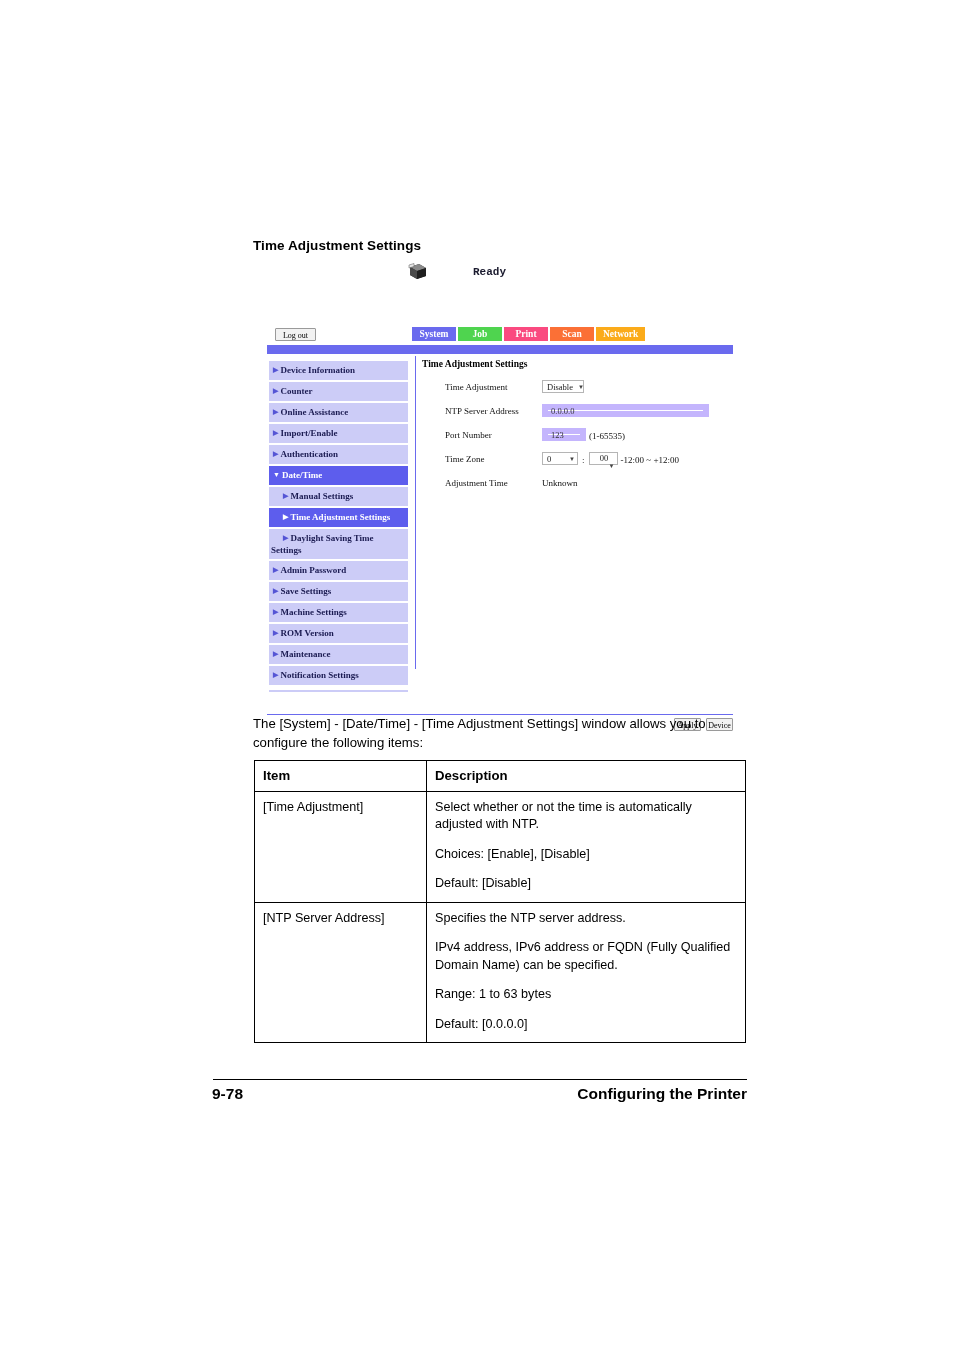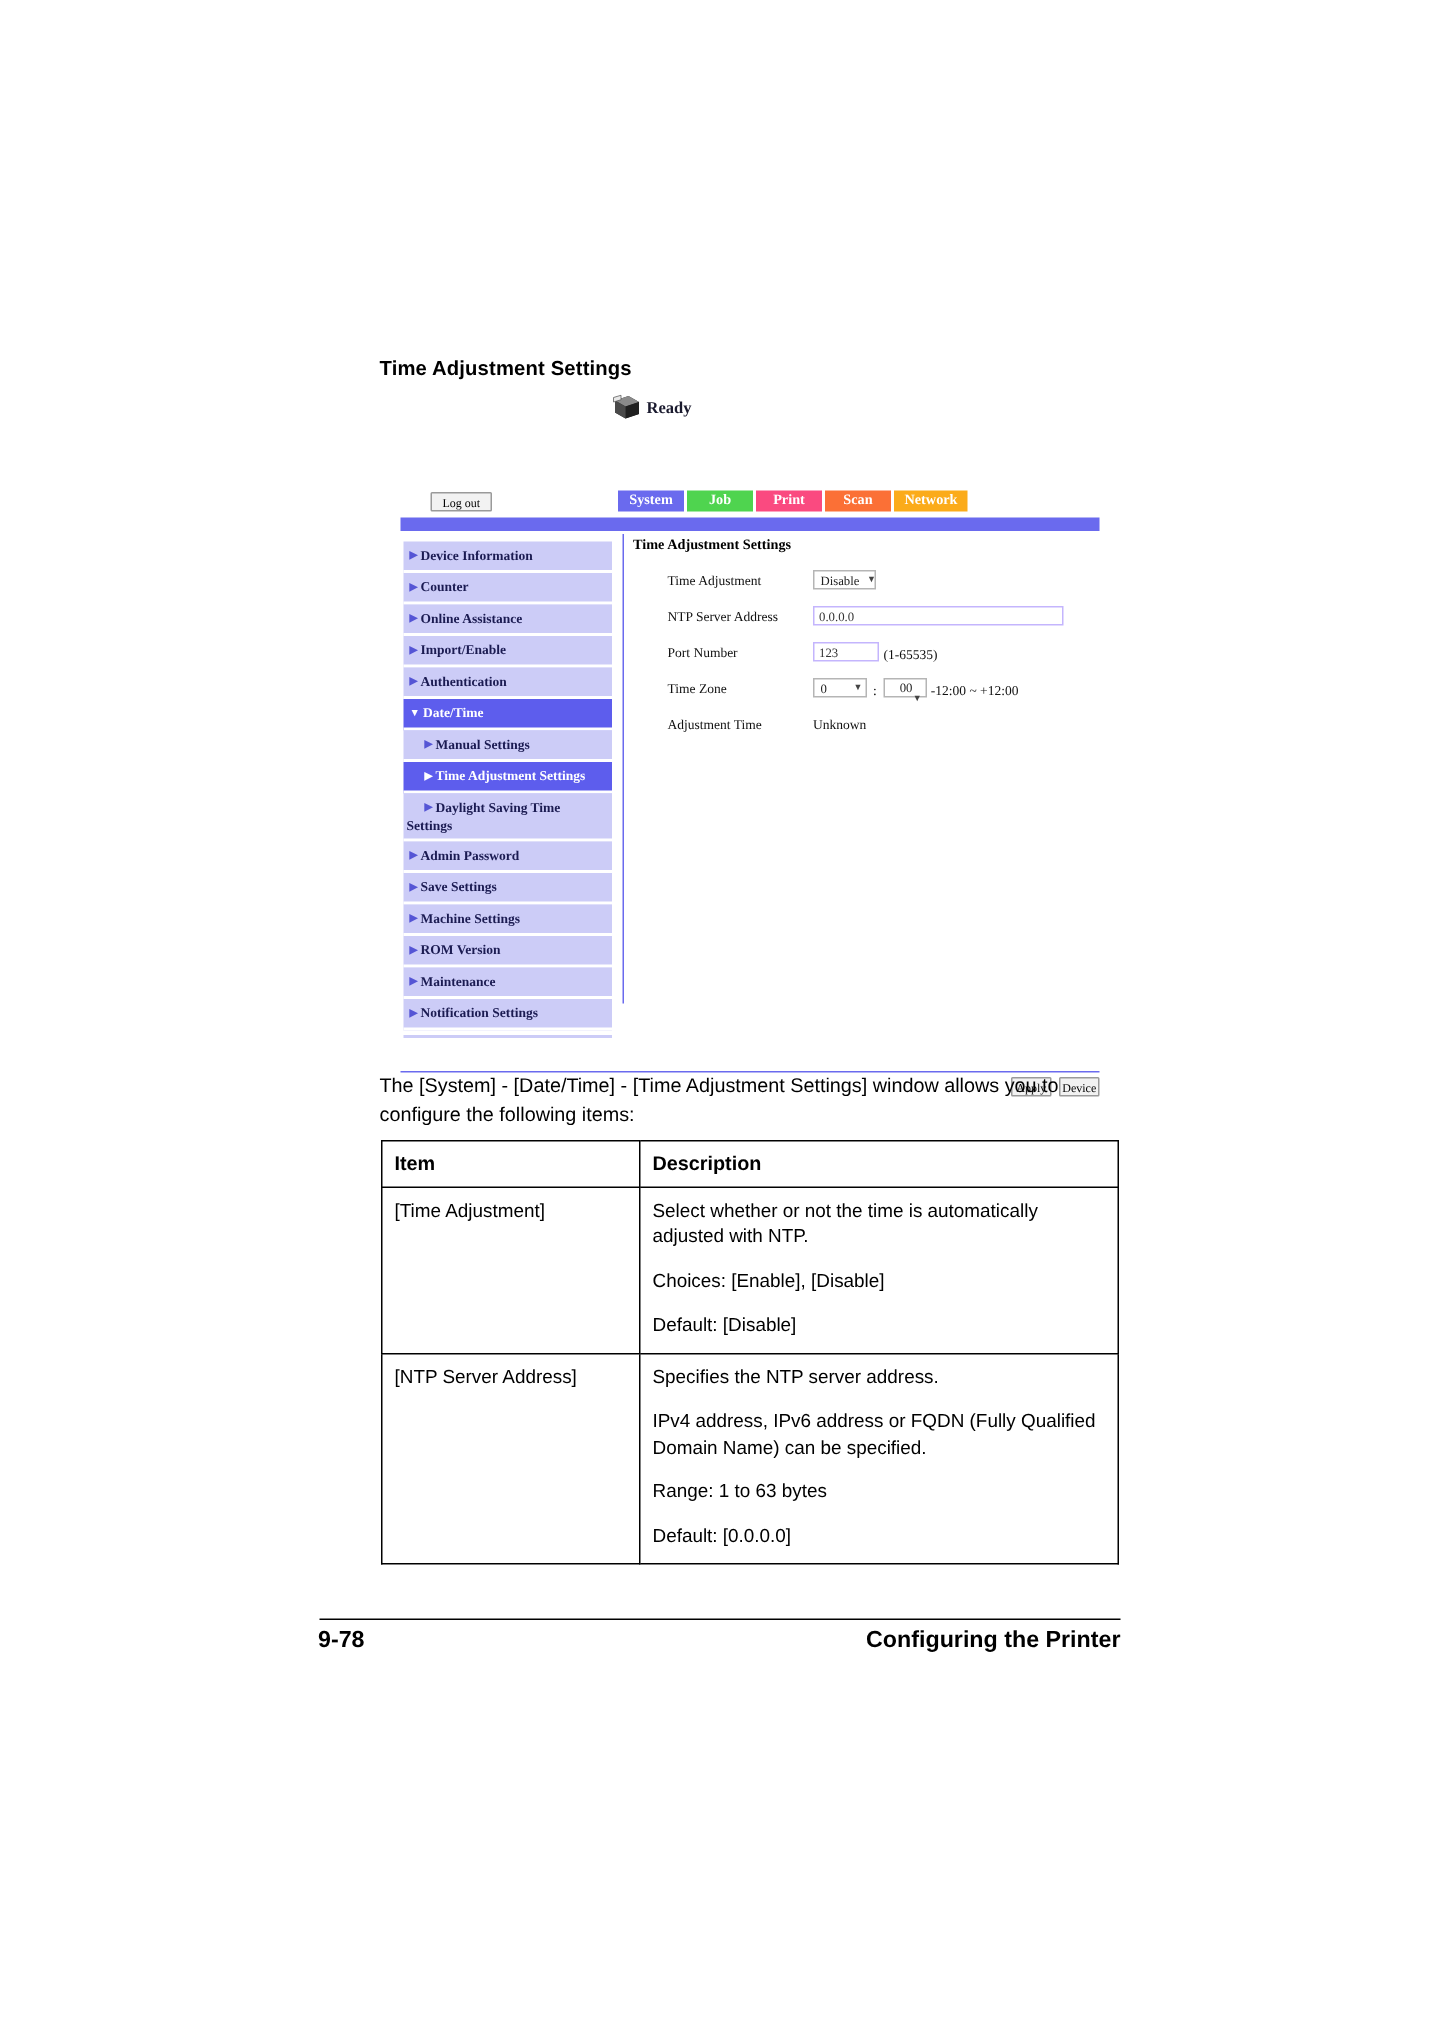--- a/index.html
+++ b/index.html
@@ -34,43 +34,44 @@
     display: flex;
     align-items: center;
     gap: 3px;
   }
   .printer-icon {
     width: 20px;
     height: 17px;
     position: relative;
   }
   .status-text {
-    font-family: Liberation Serif, serif;
+    font-family: Liberation Mono, monospace;
     font-size: 11px;
     font-weight: bold;
     color: #1a1a2e;
+    margin-left: 42px;
   }
 
   
   .webui {
     position: absolute;
     left: 267px;
     top: 325px;
     width: 466px;
     height: 383px;
     font-family: "Liberation Serif", serif;
   }
 
   .webui-topbar {
     position: relative;
     height: 19px;
   }
   .logout-btn {
     position: absolute;
-    left: 20px;
+    left: 8px;
     top: 3px;
     width: 41px;
     height: 13px;
     border: 1px solid #9a9a9a;
     border-radius: 1px;
     background: #f2f2f2;
     font-family: "Liberation Serif", serif;
     font-size: 8px;
     line-height: 13px;
     text-align: center;
@@ -223,21 +224,21 @@
     padding-left: 5px;
     font-size: 6px;
     color: #444;
     line-height: 1;
   }
   .sel-disable { width: 42px; }
   .sel-tz-h { width: 36px; }
   .sel-tz-m { width: 29px; flex-direction: column; }
 
   .txt {
-    border: 1px solid #c4b5fd;
+    border: 6px solid #c4b5fd;
     background: #ffffff;
     height: 13px;
     font-family: "Liberation Serif", serif;
     font-size: 8.5px;
     color: #333;
     display: flex;
     align-items: center;
     padding: 0 3px;
     box-sizing: border-box;
   }

